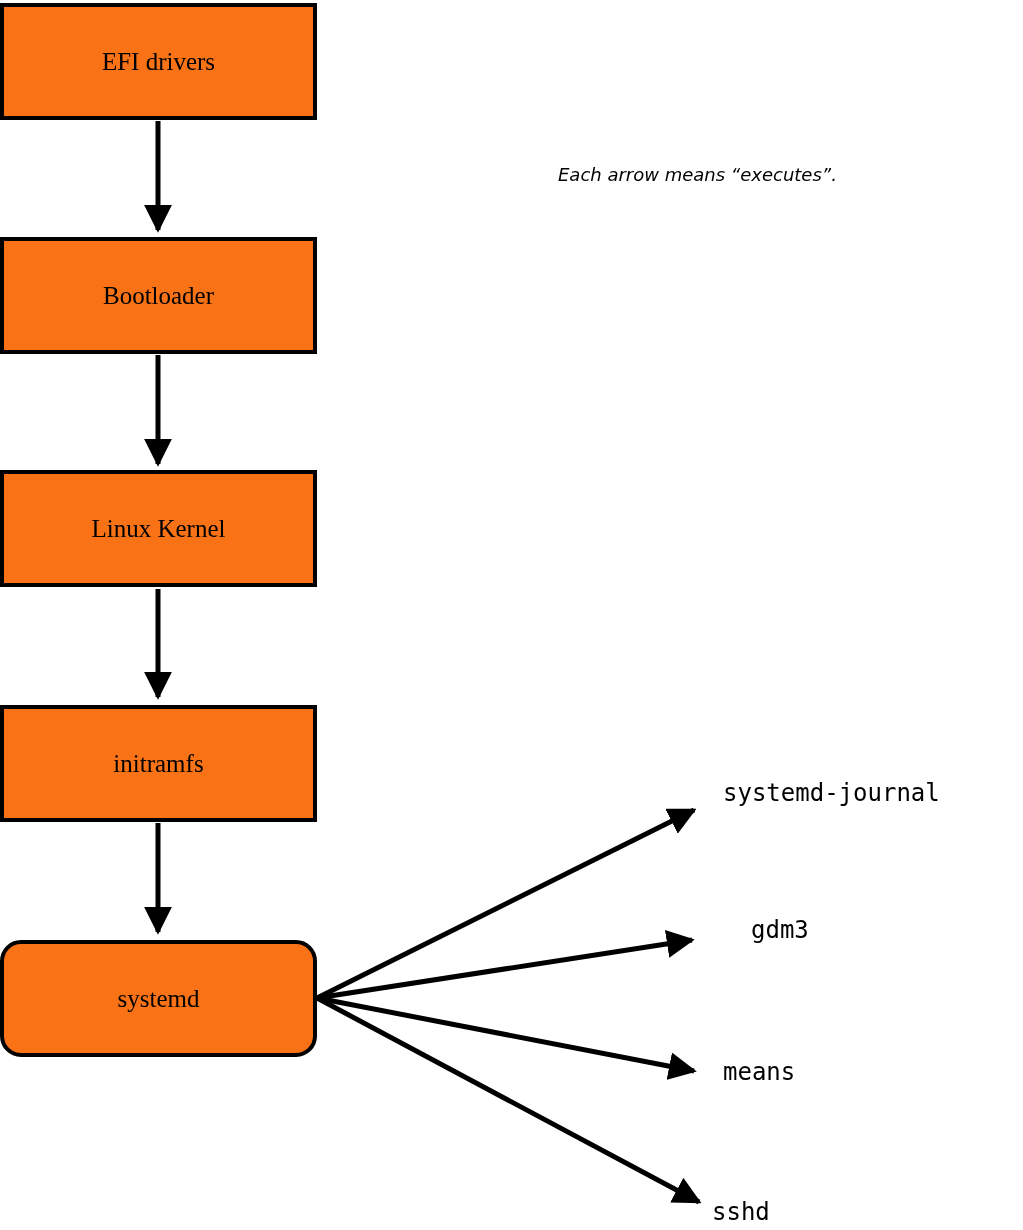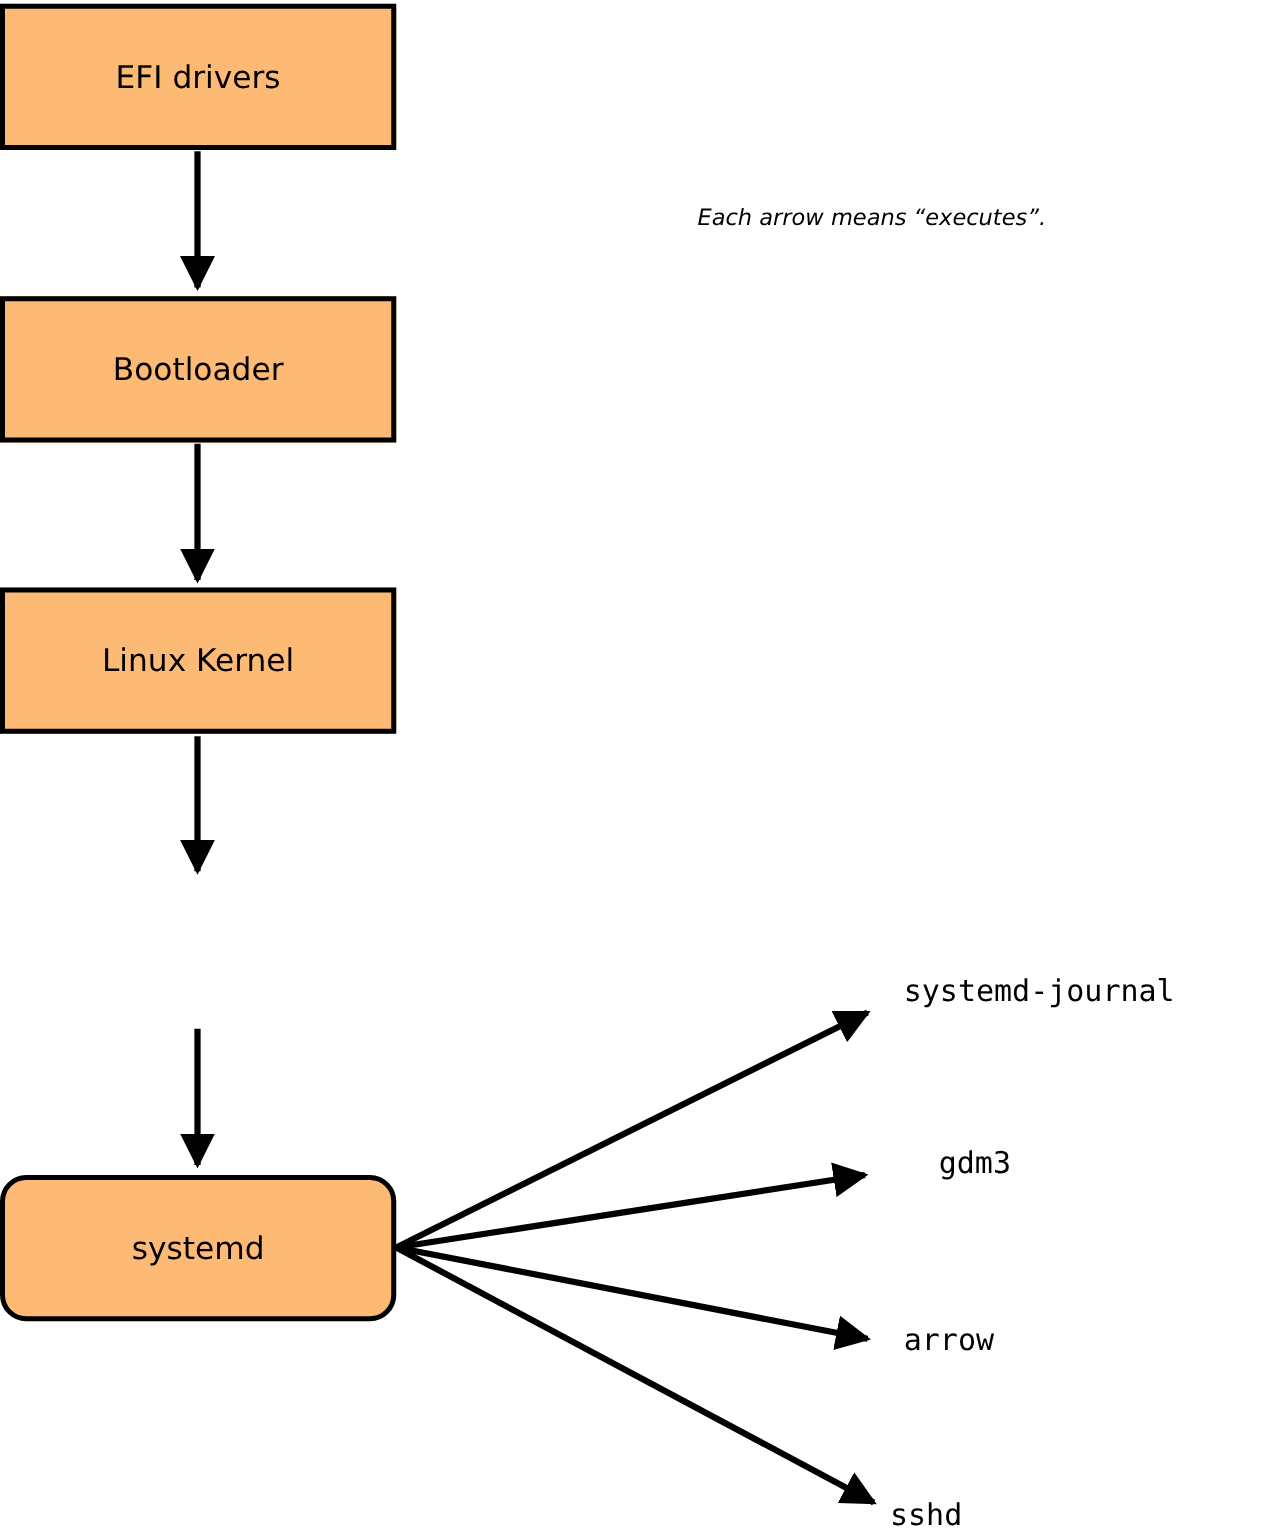--- a/index.html
+++ b/index.html
@@ -26,27 +26,28 @@
     position: absolute;
     left: 0;
     top: 0;
   }
   .box {
     position: absolute;
     left: 0;
     width: 309px;
     height: 109px;
     border: 4px solid #000000;
-    background: #fdba74;
+    background: #f97316;
     display: flex;
     align-items: center;
     justify-content: center;
     font-size: 25px;
     line-height: 1;
     box-sizing: content-box;
+    font-family: Liberation Serif, serif;
   }
   .box-efi        { top: 3px; }
   .box-bootloader { top: 237px; }
   .box-kernel     { top: 470px; }
   .box-initramfs  { top: 705px; }
   .box-systemd    { top: 940px; border-radius: 21px; }
   .caption {
     position: absolute;
     left: 558px;
     top: 164px;
@@ -92,24 +93,27 @@
 
   <div class="box box-efi">
     <span>EFI drivers</span>
   </div>
   <div class="box box-bootloader">
     <span>Bootloader</span>
   </div>
   <div class="box box-kernel">
     <span>Linux Kernel</span>
   </div>
+  <div class="box box-initramfs">
+    <span>initramfs</span>
+  </div>
   <div class="box box-systemd">
     <span>systemd</span>
   </div>
 
   <div class="caption">Each arrow means “executes”.</div>
 
   <div class="target-label target-journal">systemd-journal</div>
   <div class="target-label target-gdm3">gdm3</div>
-  <div class="target-label target-getty">arrow</div>
+  <div class="target-label target-getty">means</div>
   <div class="target-label target-sshd">sshd</div>
 
 </div>
 
 </body></html>

